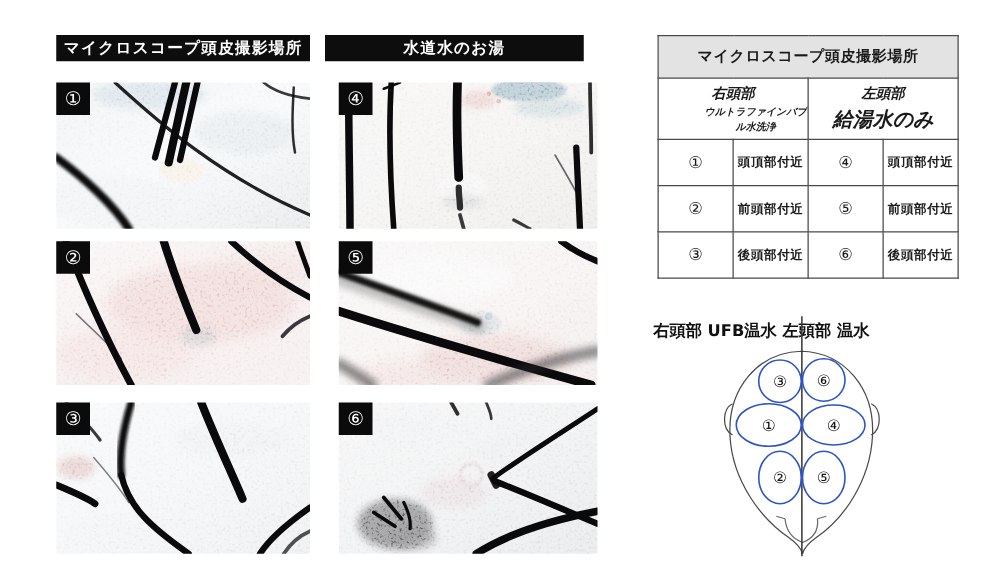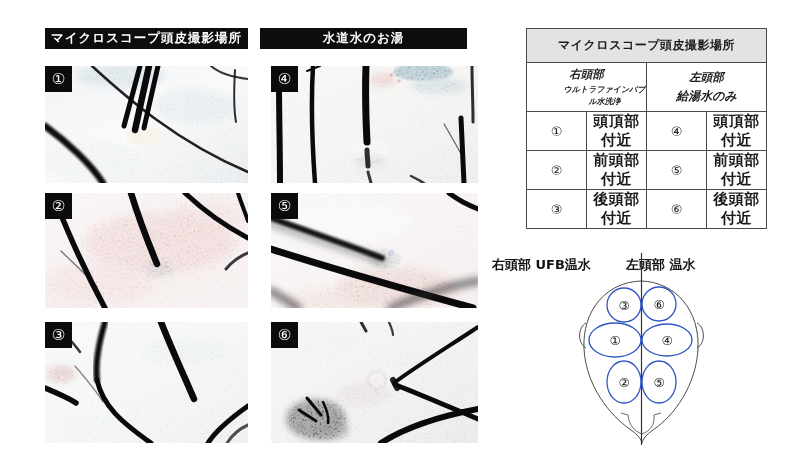--- a/index.html
+++ b/index.html
@@ -19,29 +19,29 @@
        font-size:15px;line-height:1;}
 
   
   table.ptable{position:absolute;left:526px;top:28px;width:241px;
        border-collapse:collapse;table-layout:fixed;}
   table.ptable td{border:1px solid #4a4a4a;text-align:center;vertical-align:middle;
        color:#1a1a1a;padding:0;overflow:hidden;}
   td.c-num1{width:27px;} td.c-lab1{width:88px;} td.c-num2{width:30px;} td.c-lab2{width:96px;}
   tr.t-title td{background:#e3e3e3;height:33px;font-weight:bold;font-size:12px;letter-spacing:.5px;}
   tr.t-sub td{height:48px;font-size:11.5px;font-weight:bold;line-height:1.55;font-style:italic;}
-  tr.t-sub .sub2{display:block;font-size:12px;font-weight:bold;}
+  tr.t-sub .sub2{display:block;font-size:16px;font-weight:bold;}
   tr.t-sub .sub2.small{font-size:8px;margin-left:36px;}
   tr.t-data td{height:36px;}
   td.numcell{font-size:13px;font-weight:normal;}
-  td.labcell{font-size:15px;font-weight:bold;letter-spacing:.5px;}
+  td.labcell{font-size:10px;font-weight:bold;letter-spacing:.5px;}
 
   
   .diag-label{position:absolute;top:256px;font-size:13px;font-weight:bold;color:#111;white-space:nowrap;}
-  .diag-label.left{left:492px;width:120px;text-align:left;}
+  .diag-label.left{left:512px;width:120px;text-align:center;}
   .diag-label.right{left:626px;}
   .headsvg{position:absolute;left:525px;top:245px;width:240px;height:222px;}
 </style>
 </head>
 <body>
 
 <div class="canvas">
 
   <svg width="0" height="0" style="position:absolute" aria-hidden="true">
     <defs>

